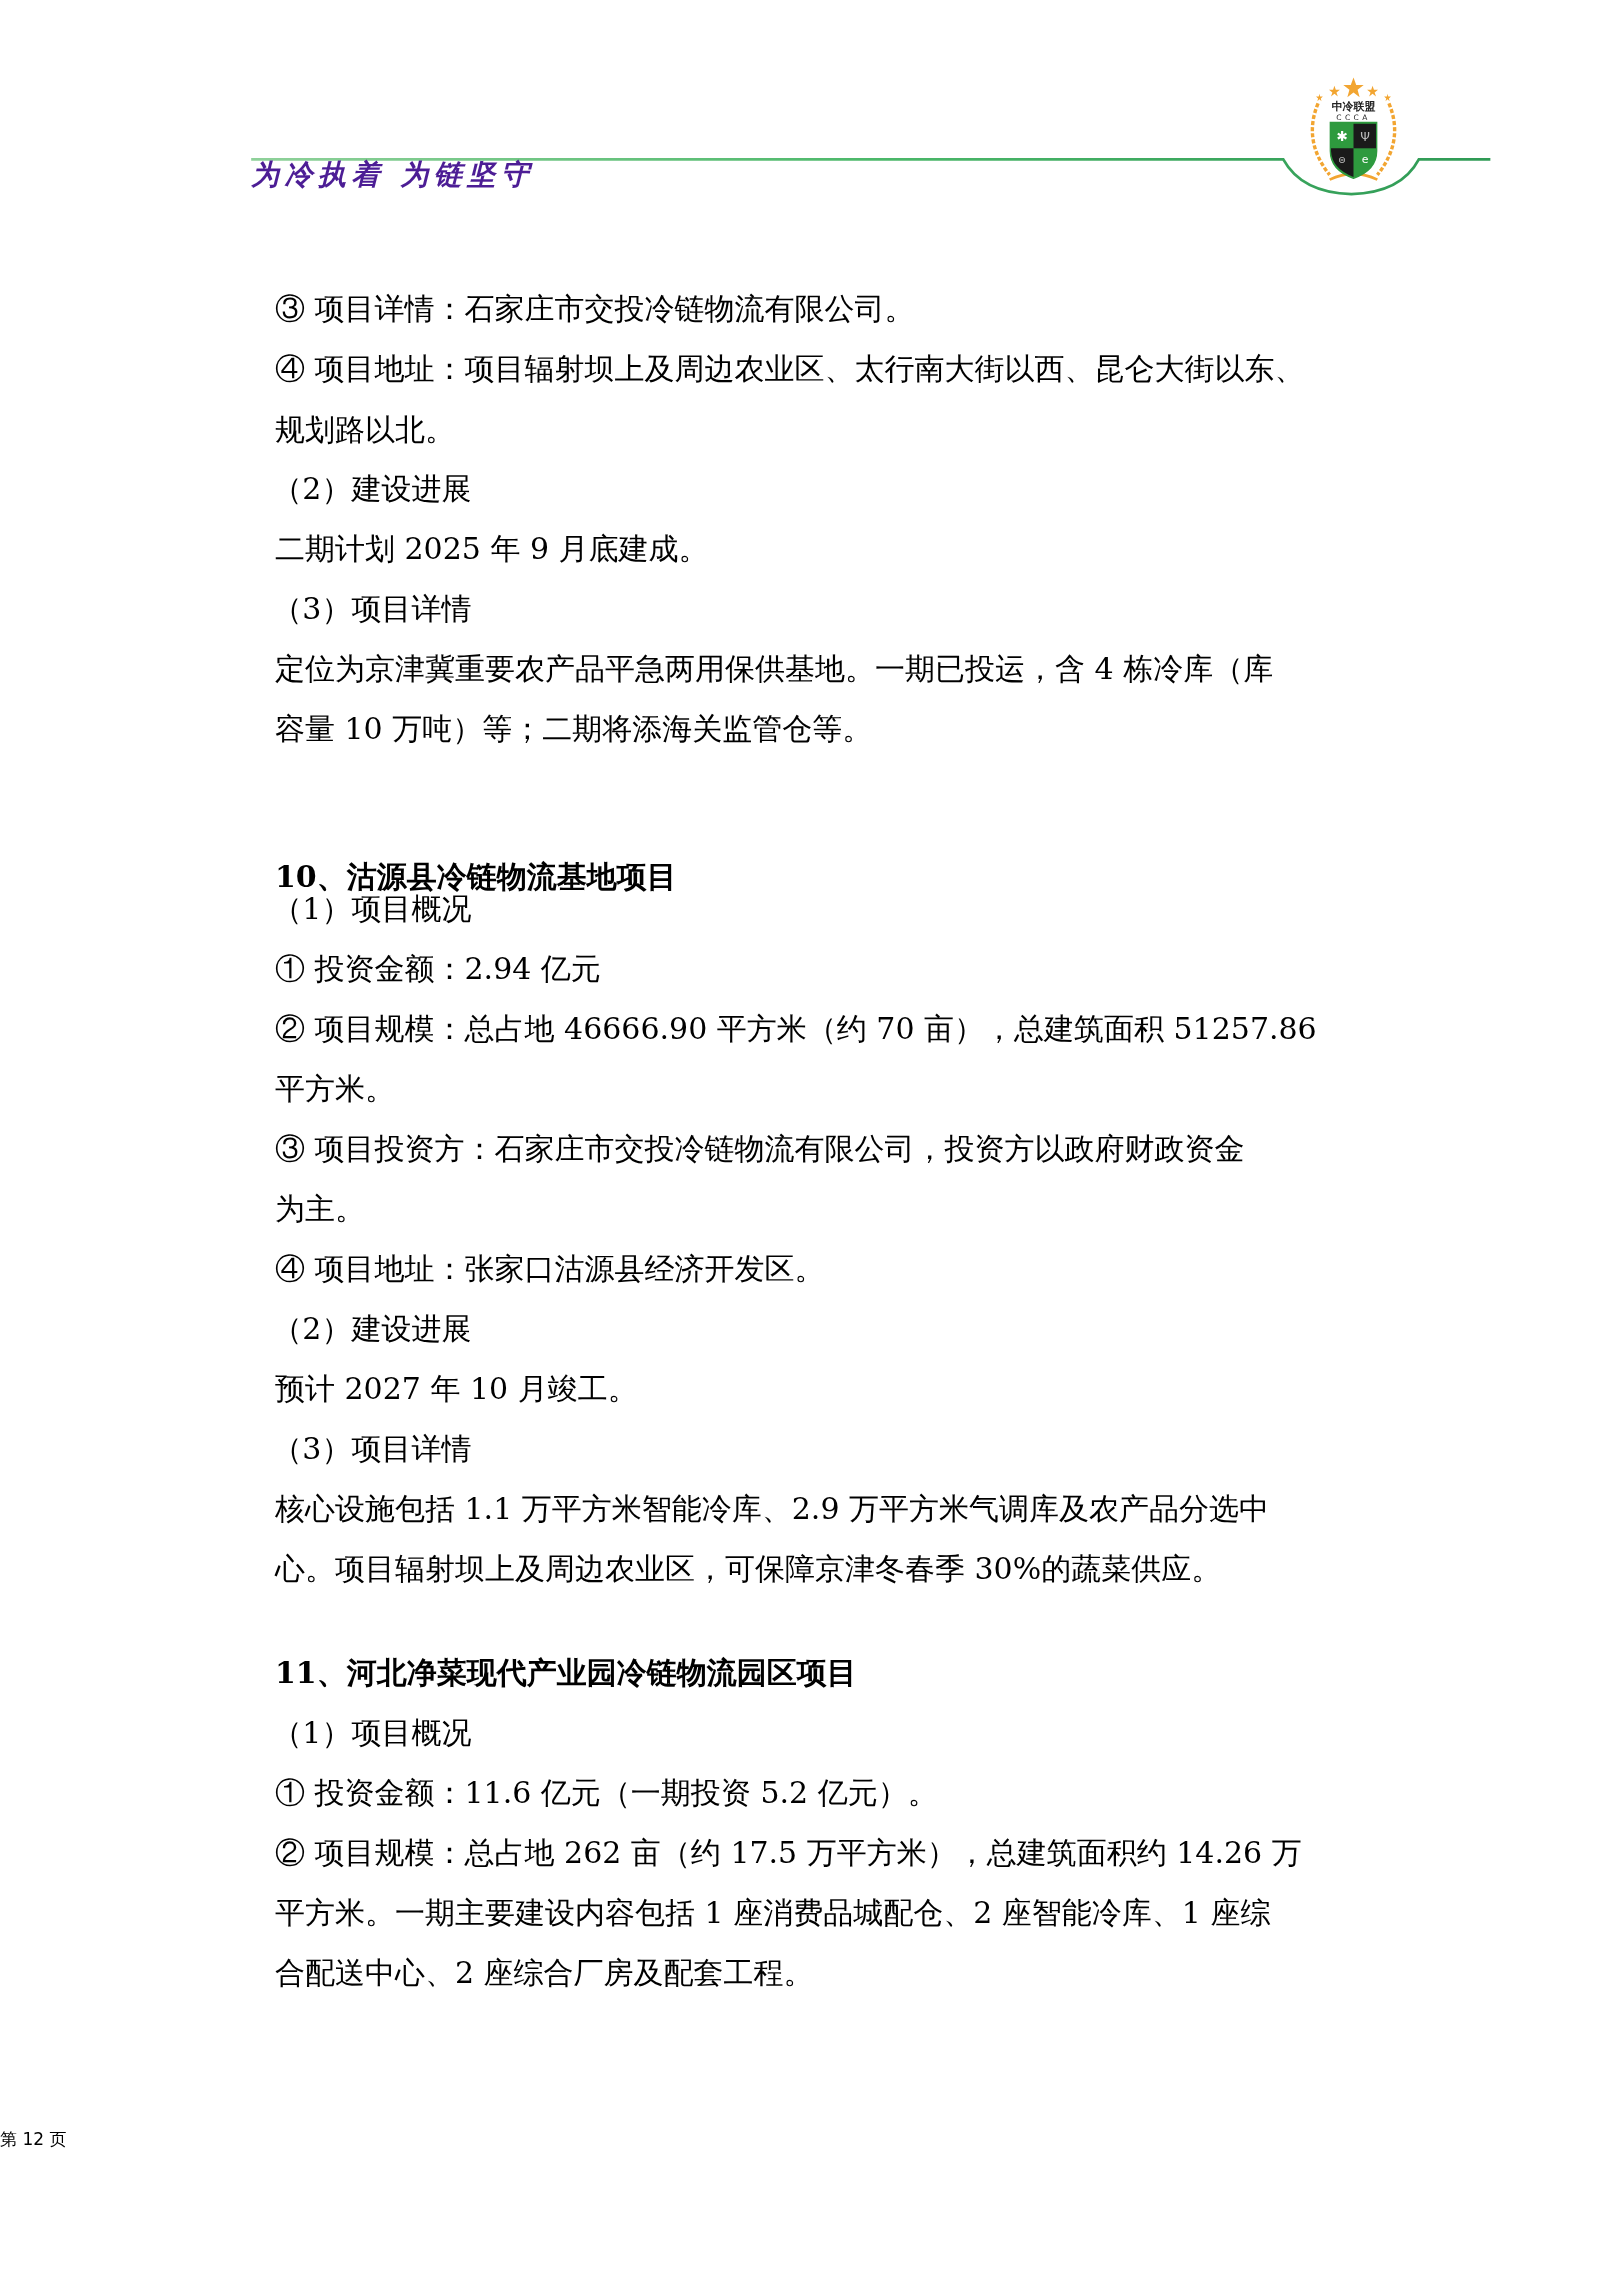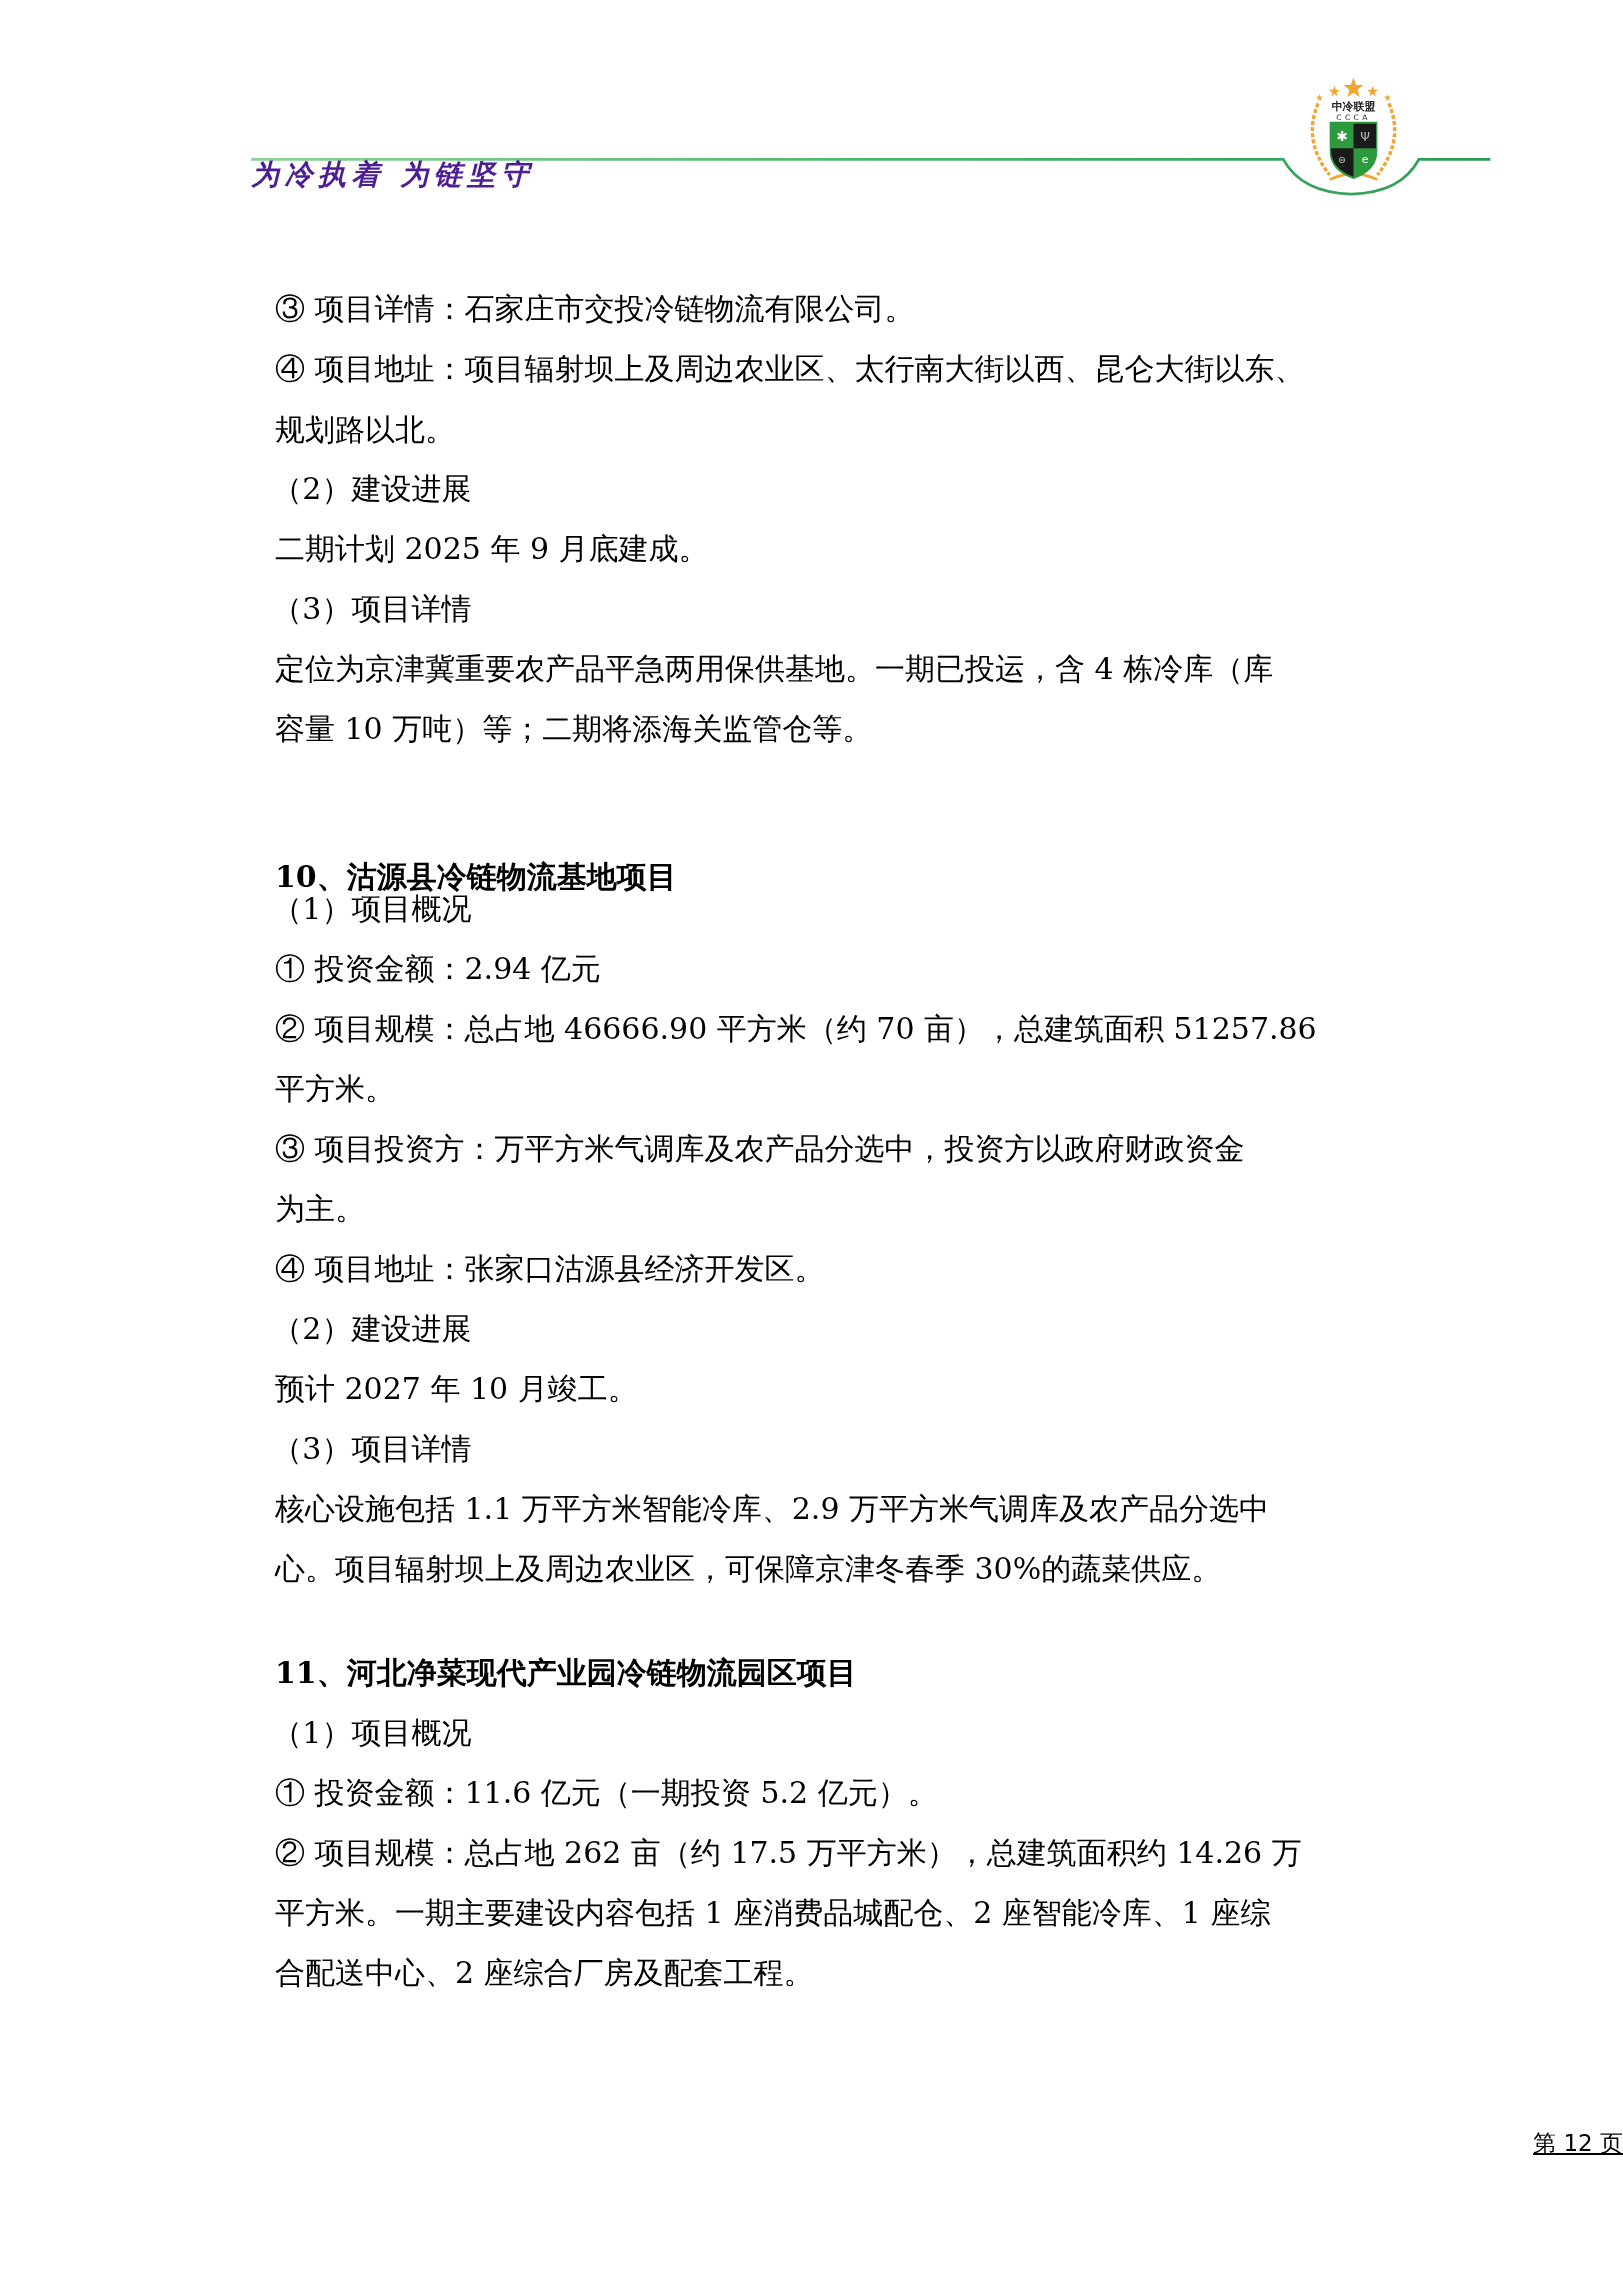--- a/index.html
+++ b/index.html
@@ -8,22 +8,22 @@
   .header { position: absolute; left: 0; top: 0; width: 1623px; height: 218px; }
   .slogan { position: absolute; left: 251px; top: 123px; font-size: 28px; font-weight: bold;
             color: #4c1d95; letter-spacing: 5.5px; font-style: italic;
             font-family: "DejaVu Serif", serif; white-space: nowrap; margin-top: 33px; }
   .header-svg { position: absolute; left: 0; top: 0; }
   .logo { position: absolute; left: 1299px; top: 76px; width: 109px; height: 116px; }
   .body-text { position: absolute; left: 275px; top: 0; width: 1091px; }
   .line { position: absolute; left: 0; font-size: 30px; line-height: 41px; white-space: nowrap; }
   .line.heading { font-weight: bold; }
   .line.sub { left: -2.7px; }
-  .footer { position: absolute; left: 0; width: 1623px; top: 2128px; text-align: right;
-            font-size: 23px; font-family: "DejaVu Sans", sans-serif; text-decoration: underline; }
+  .footer { position: absolute; left: 0; width: 1623px; top: 2128px; text-align: left;
+            font-size: 17px; font-family: "DejaVu Sans", sans-serif; }
 </style>
 </head>
 <body>
 
 <div class="header">
   <svg class="header-svg" width="1623" height="218" viewBox="0 0 2381 320">
     <defs>
       <linearGradient id="ruleGrad" x1="0" x2="1" y1="0" y2="0">
         <stop offset="0" stop-color="#8fd19a"></stop>
         <stop offset="0.5" stop-color="#4cb86a"></stop>
@@ -69,21 +69,21 @@
     <div class="line sub" style="top: 468px;">（2）建设进展</div>
     <div class="line" style="top: 528px;">二期计划 2025 年 9 月底建成。</div>
     <div class="line sub" style="top: 588px;">（3）项目详情</div>
     <div class="line" style="top: 648px;">定位为京津冀重要农产品平急两用保供基地。一期已投运，含 4 栋冷库（库</div>
     <div class="line" style="top: 708px;">容量 10 万吨）等；二期将添海关监管仓等。</div>
     <div class="line heading" style="top: 828px; margin-top: 28px;">10、沽源县冷链物流基地项目</div>
     <div class="line sub" style="top: 888px;">（1）项目概况</div>
     <div class="line" style="top: 948px;">① 投资金额：2.94 亿元</div>
     <div class="line" style="top: 1008px;">② 项目规模：总占地 46666.90 平方米（约 70 亩），总建筑面积 51257.86</div>
     <div class="line" style="top: 1068px;">平方米。</div>
-    <div class="line" style="top: 1128px;">③ 项目投资方：万平方米气调库及农产品分选中，投资方以政府财政资金</div>
+    <div class="line" style="top: 1128px;">③ 项目投资方：石家庄市交投冷链物流有限公司，投资方以政府财政资金</div>
     <div class="line" style="top: 1188px;">为主。</div>
     <div class="line" style="top: 1248px;">④ 项目地址：张家口沽源县经济开发区。</div>
     <div class="line sub" style="top: 1308px;">（2）建设进展</div>
     <div class="line" style="top: 1368px;">预计 2027 年 10 月竣工。</div>
     <div class="line sub" style="top: 1428px;">（3）项目详情</div>
     <div class="line" style="top: 1488px;">核心设施包括 1.1 万平方米智能冷库、2.9 万平方米气调库及农产品分选中</div>
     <div class="line" style="top: 1548px;">心。项目辐射坝上及周边农业区，可保障京津冬春季 30%的蔬菜供应。</div>
     <div class="line heading" style="top: 1652px;">11、河北净菜现代产业园冷链物流园区项目</div>
     <div class="line sub" style="top: 1712px;">（1）项目概况</div>
     <div class="line" style="top: 1772px;">① 投资金额：11.6 亿元（一期投资 5.2 亿元）。</div>

